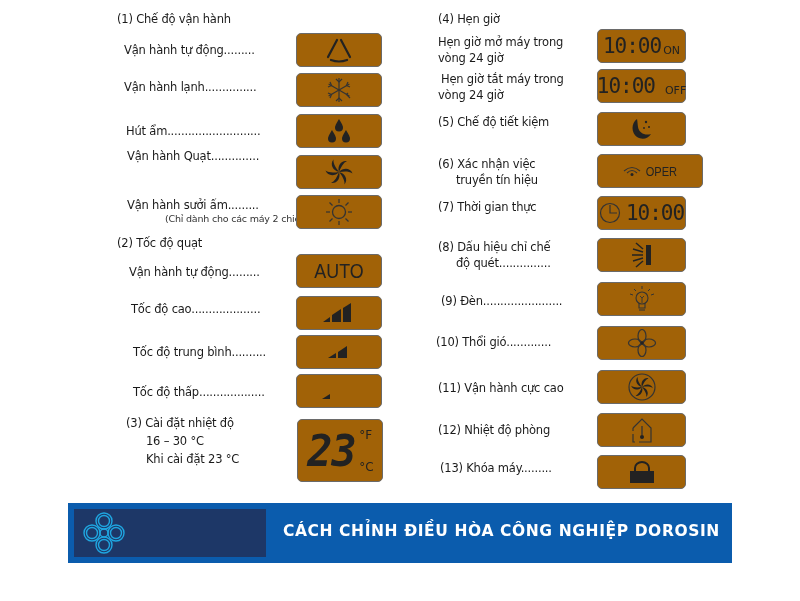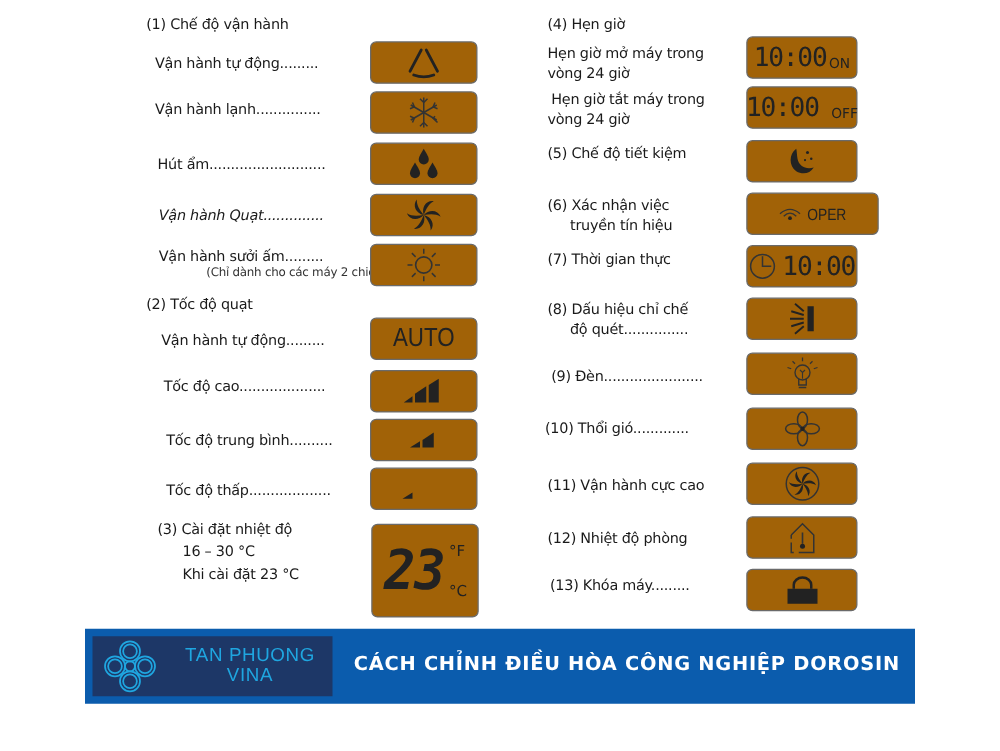--- a/index.html
+++ b/index.html
@@ -49,21 +49,21 @@
 
 <div class="lbl" style="left:126px;top:124px;">Hút ẩm...........................</div>
 <div class="box" style="left:296px;top:114px;width:86px;height:34px;">
   <svg width="26" height="28" viewBox="0 0 26 28">
     <path d="M13 2 C10 7 9 9 9 10.5 A4 4 0 0 0 17 10.5 C17 9 16 7 13 2Z" fill="#222"></path>
     <path d="M6 13 C3 18 2 20 2 21.5 A4 4 0 0 0 10 21.5 C10 20 9 18 6 13Z" fill="#222"></path>
     <path d="M20 13 C17 18 16 20 16 21.5 A4 4 0 0 0 24 21.5 C24 20 23 18 20 13Z" fill="#222"></path>
   </svg>
 </div>
 
-<div class="lbl" style="left:127px;top:165px;font-style:italic;">Vận hành Quạt..............</div>
+<div class="lbl" style="left:127px;top:149px;">Vận hành Quạt..............</div>
 <div class="box" style="left:296px;top:155px;width:86px;height:34px;">
   <svg width="30" height="30" viewBox="0 0 30 30">
     <g fill="#222" transform="translate(15 15)">
       <path d="M0 0 C-2 -6 2 -12 8 -11 C4 -9 2 -5 0 0Z"></path>
       <path d="M0 0 C-2 -6 2 -12 8 -11 C4 -9 2 -5 0 0Z" transform="rotate(60)"></path>
       <path d="M0 0 C-2 -6 2 -12 8 -11 C4 -9 2 -5 0 0Z" transform="rotate(120)"></path>
       <path d="M0 0 C-2 -6 2 -12 8 -11 C4 -9 2 -5 0 0Z" transform="rotate(180)"></path>
       <path d="M0 0 C-2 -6 2 -12 8 -11 C4 -9 2 -5 0 0Z" transform="rotate(240)"></path>
       <path d="M0 0 C-2 -6 2 -12 8 -11 C4 -9 2 -5 0 0Z" transform="rotate(300)"></path>
     </g>
@@ -115,21 +115,21 @@
 <div class="lbl" style="left:133px;top:385px;">Tốc độ thấp...................</div>
 <div class="box" style="left:296px;top:374px;width:86px;height:34px;">
   <svg width="12" height="8" viewBox="0 0 12 8" style="margin-left:-24px;margin-top:10px;">
     <path d="M1 7 L9 2 L9 7Z" fill="#222"></path>
   </svg>
 </div>
 
 <div class="lbl" style="left:126px;top:416px;">(3) Cài đặt nhiệt độ</div>
 <div class="lbl" style="left:146px;top:434px;">16 – 30 °C</div>
 <div class="lbl" style="left:146px;top:452px;">Khi cài đặt 23 °C</div>
-<div class="box" style="left:297px;top:419px;width:86px;height:75px;">
+<div class="box" style="left:297px;top:419px;width:86px;height:63px;">
   <span class="lcd" style="font-size:44px;font-style:italic;transform:scaleX(0.95);">23</span>
   <span style="display:flex;flex-direction:column;justify-content:space-between;height:46px;margin-left:2px;font-size:12px;color:#222;">
     <span>°F</span>
     <span>°C</span>
   </span>
 </div>
 
 <div class="lbl" style="left:438px;top:12px;">(4) Hẹn giờ</div>
 
 <div class="lbl" style="left:438px;top:35px;">Hẹn giờ mở máy trong</div>
@@ -262,19 +262,15 @@
           <circle cx="22" cy="34" r="8"></circle>
         <circle cx="10" cy="22" r="8"></circle>
           <circle cx="34" cy="22" r="8"></circle>
         <circle cx="22" cy="10" r="5.5"></circle>
           <circle cx="22" cy="34" r="5.5"></circle>
         <circle cx="10" cy="22" r="5.5"></circle>
           <circle cx="34" cy="22" r="5.5"></circle>
         <circle cx="22" cy="22" r="4"></circle>
       </g>
     </svg>
-    <div class="logo-text">
-      <div>TAN PHUONG</div>
-      <div>VINA</div>
-    </div>
   </div>
   <div class="banner-title">CÁCH CHỈNH ĐIỀU HÒA CÔNG NGHIỆP DOROSIN</div>
 </div>
 
 </body></html>

